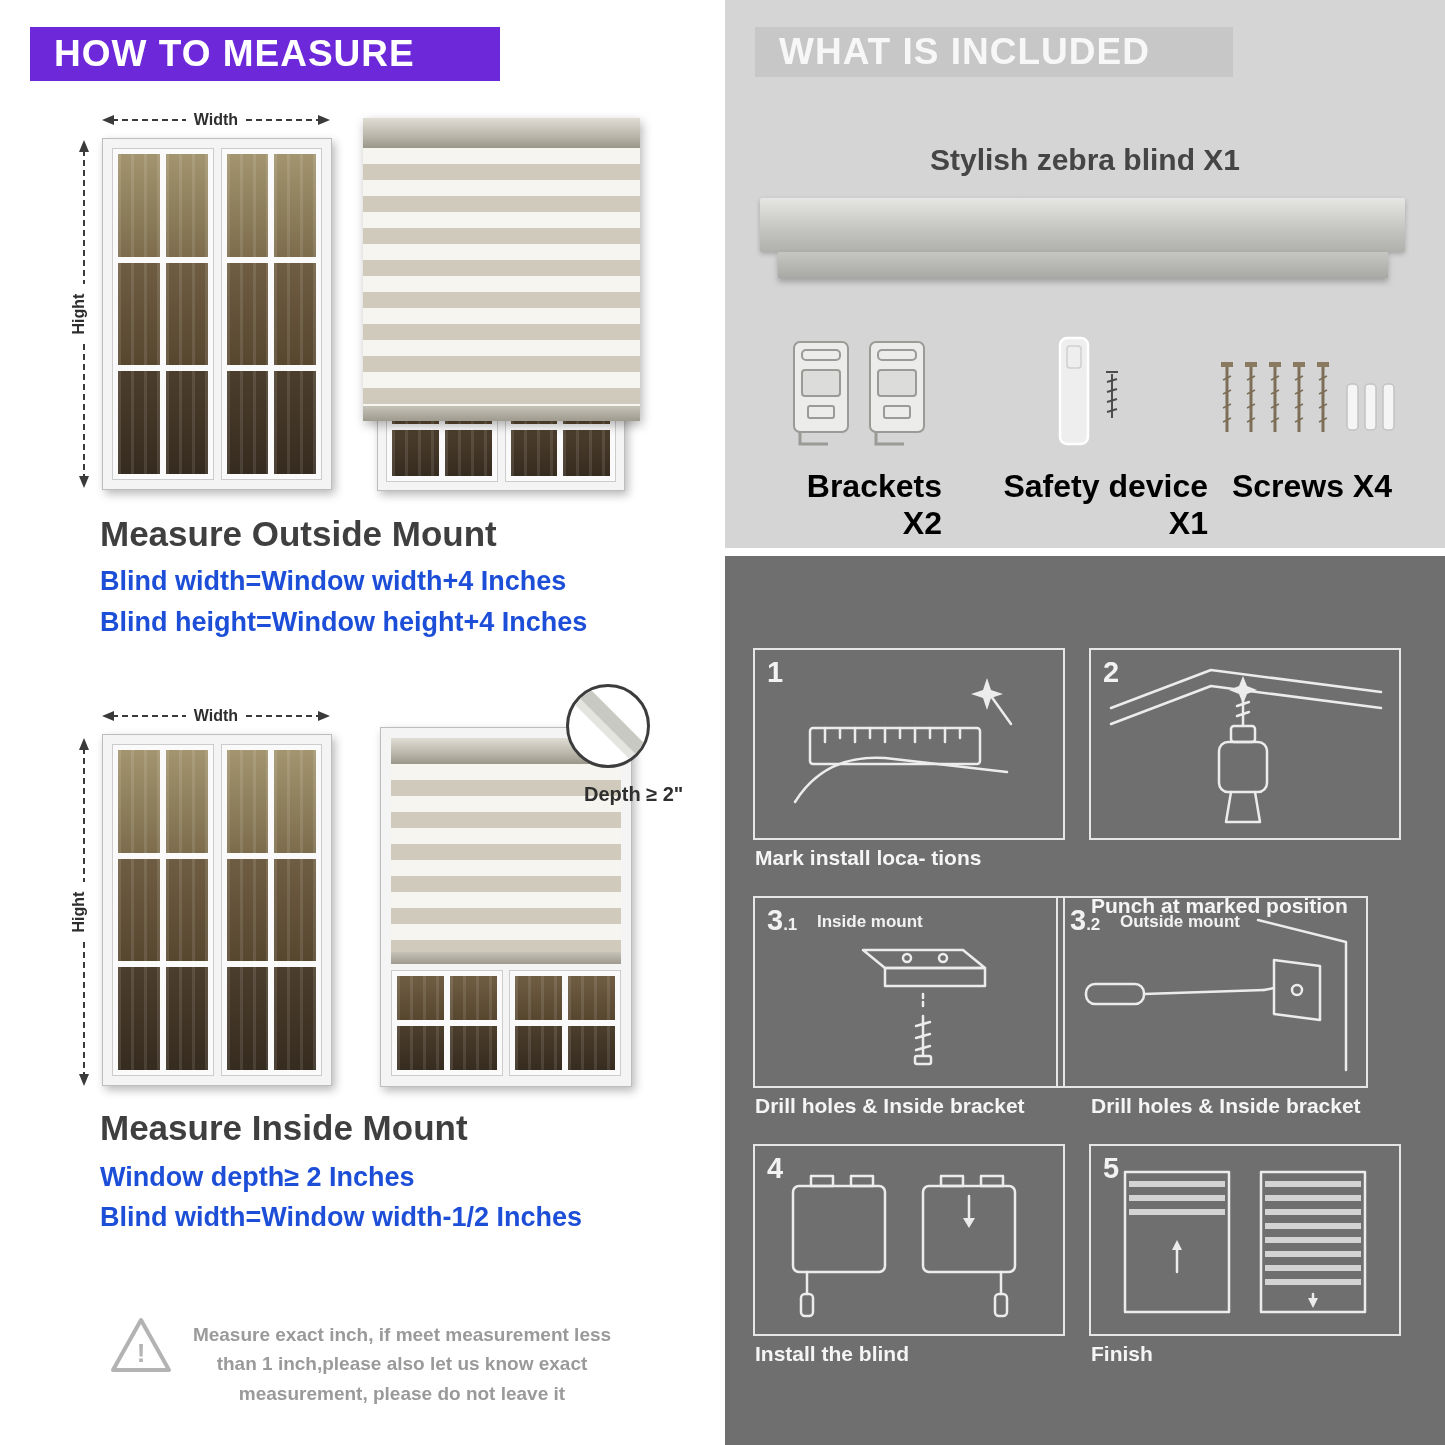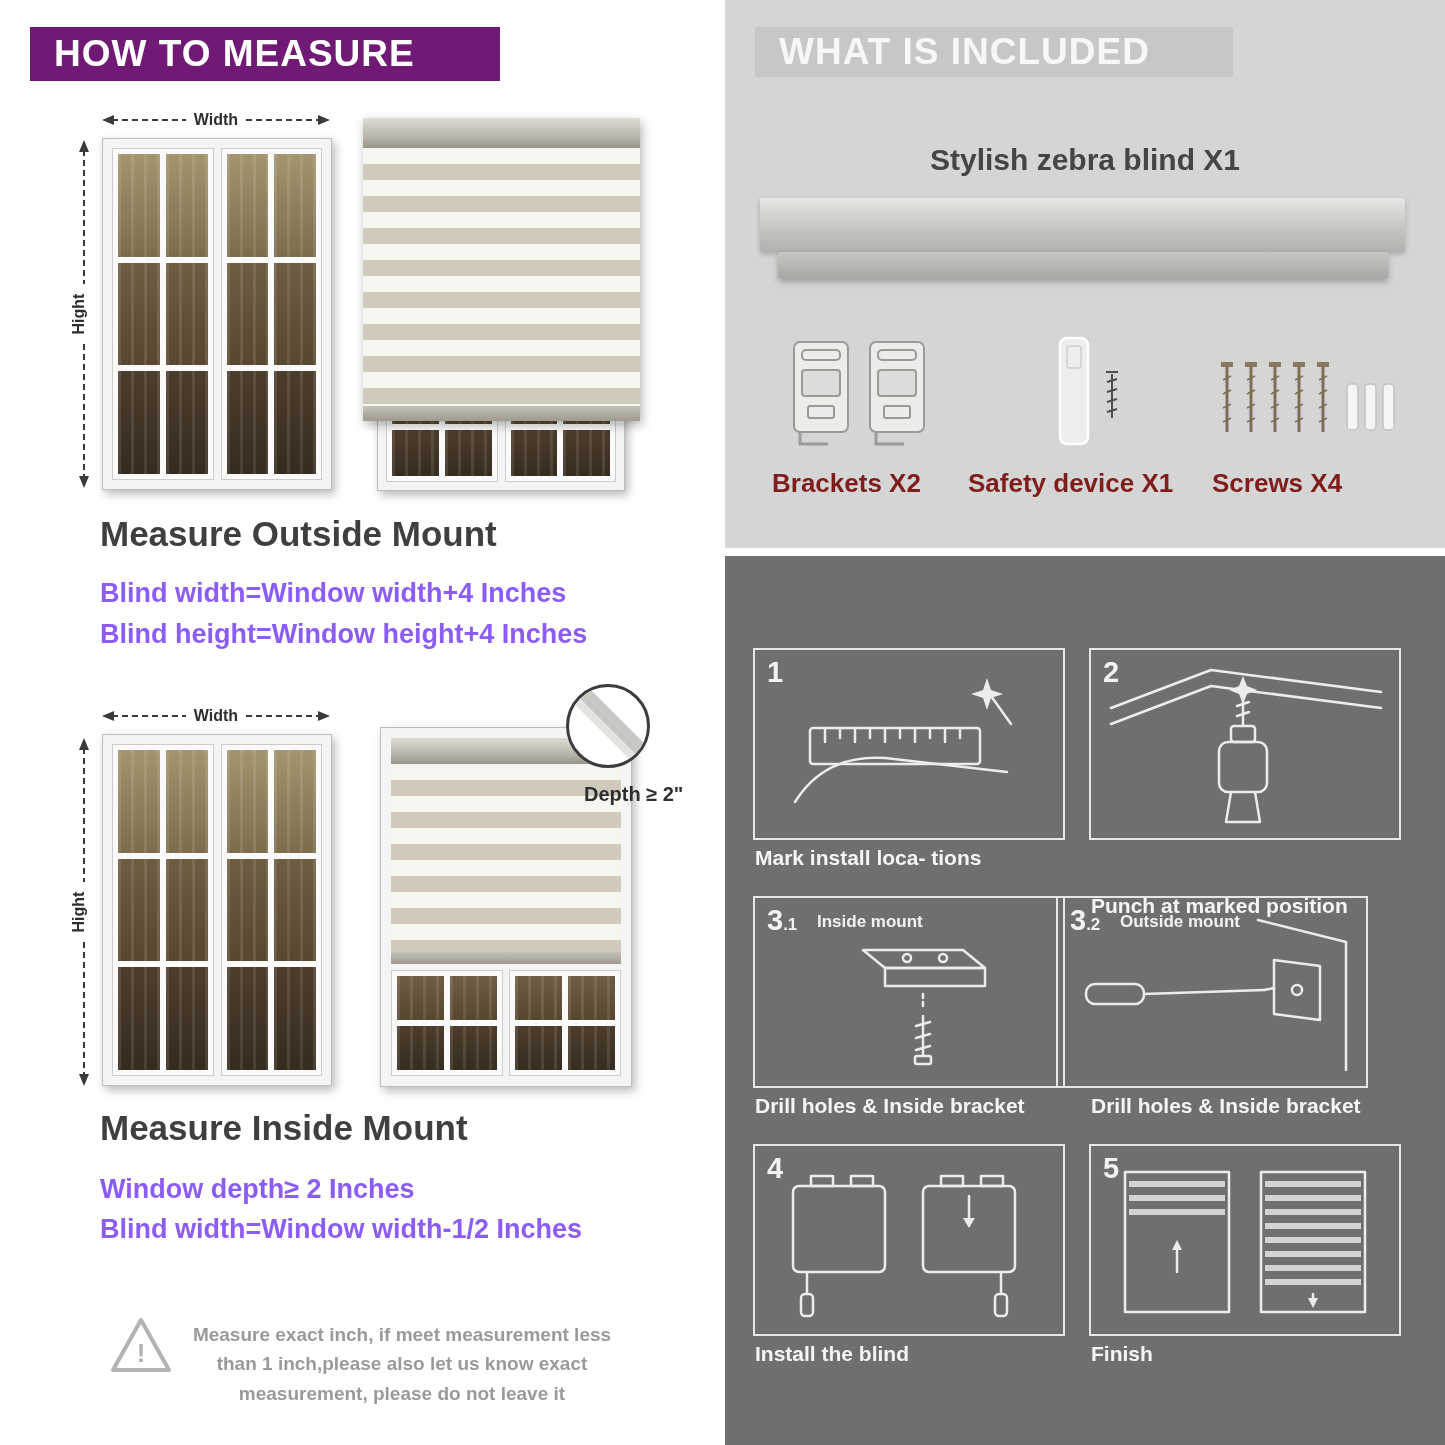--- a/index.html
+++ b/index.html
@@ -1,23 +1,23 @@
 <!DOCTYPE html>
 <html><head>
 <meta charset="utf-8">
 <style>
   html,body{margin:0;padding:0;background:#ffffff;}
   #canvas{position:relative;width:1445px;height:1445px;overflow:hidden;
           font-family:"Liberation Sans",sans-serif;background:#ffffff;}
   .abs{position:absolute;}
   
-  .banner{position:absolute;background:#701a75;color:#ffffff;font-weight:bold;
+  .banner{position:absolute;background:#6d28d9;color:#ffffff;font-weight:bold;
           font-size:37px;letter-spacing:1px;display:flex;align-items:center;padding:0 24px;box-sizing:border-box;}
   .section-title{position:absolute;font-size:35px;font-weight:bold;color:#3f3f3f;}
-  .spec-line{position:absolute;font-size:27px;font-weight:bold;color:#8b5cf6;margin-top:12px;}
+  .spec-line{position:absolute;font-size:27px;font-weight:bold;color:#1d4ed8;}
   
   .window{position:absolute;background:#f4f4f4;border:1px solid #bdbdbd;
           box-shadow:3px 4px 9px rgba(0,0,0,.28);padding:9px;box-sizing:border-box;display:flex;gap:7px;}
   .sash{flex:1;background:#fafafa;border:1px solid #cccccc;padding:5px;display:grid;
         grid-template-columns:1fr 1fr;gap:6px;box-sizing:border-box;}
   .sash6{grid-template-rows:1fr 1fr 1fr;}
   .sash4{grid-template-rows:1fr 1fr;}
   .pane{background-image:
       repeating-linear-gradient(90deg, rgba(255,255,255,.10) 0 3px, rgba(0,0,0,0) 3px 13px),
       linear-gradient(180deg, var(--p1), var(--p2));}
@@ -34,21 +34,21 @@
   
   .dash{stroke:#3a3a3a;stroke-width:2;stroke-dasharray:6 4;}
   .ah{fill:#3a3a3a;}
   svg text{font-family:"Liberation Sans",sans-serif;}
   .arrow-label{font-size:16px;font-weight:bold;fill:#2e2e2e;}
   
   .panel-light{position:absolute;left:725px;top:0;width:720px;height:548px;background:#d5d5d5;}
   .banner-light{position:absolute;background:#c7c7c7;color:#f7f7f7;font-weight:bold;font-size:37px;
                 letter-spacing:1px;display:flex;align-items:center;padding:13px 24px;box-sizing:border-box;}
   .included-label{position:absolute;font-size:30px;font-weight:bold;color:#454545;text-align:center;}
-  .hw-label{position:absolute;font-size:26px;font-weight:bold;color:#7f1d1d;text-align:left;}
+  .hw-label{position:absolute;font-size:32px;font-weight:bold;color:#000000;text-align:right;}
   .panel-dark{position:absolute;left:725px;top:556px;width:720px;height:889px;background:#6f6f6f;}
   .mount-banner{position:absolute;background:#fbfbfb;color:#383838;font-weight:bold;font-size:35px;
                 display:flex;align-items:center;padding:0 20px;box-sizing:border-box;border-radius:3px;}
   .cell-box{position:absolute;width:312px;height:192px;border:2px solid #e6e6e6;box-sizing:border-box;}
   .cell-num{position:absolute;left:12px;top:6px;color:#f2f2f2;font-size:29px;font-weight:bold;}
   .cell-sub{font-size:17px;font-weight:bold;}
   .cell-title{position:absolute;left:62px;top:14px;font-size:17px;font-weight:bold;color:#f2f2f2;}
   .cell-caption{position:absolute;width:316px;font-size:21px;font-weight:bold;color:#f5f5f5;}
   .art{position:absolute;left:0;top:0;width:100%;height:100%;}
   .ln{stroke:#ececec;stroke-width:2.5;fill:none;stroke-linecap:round;stroke-linejoin:round;}

